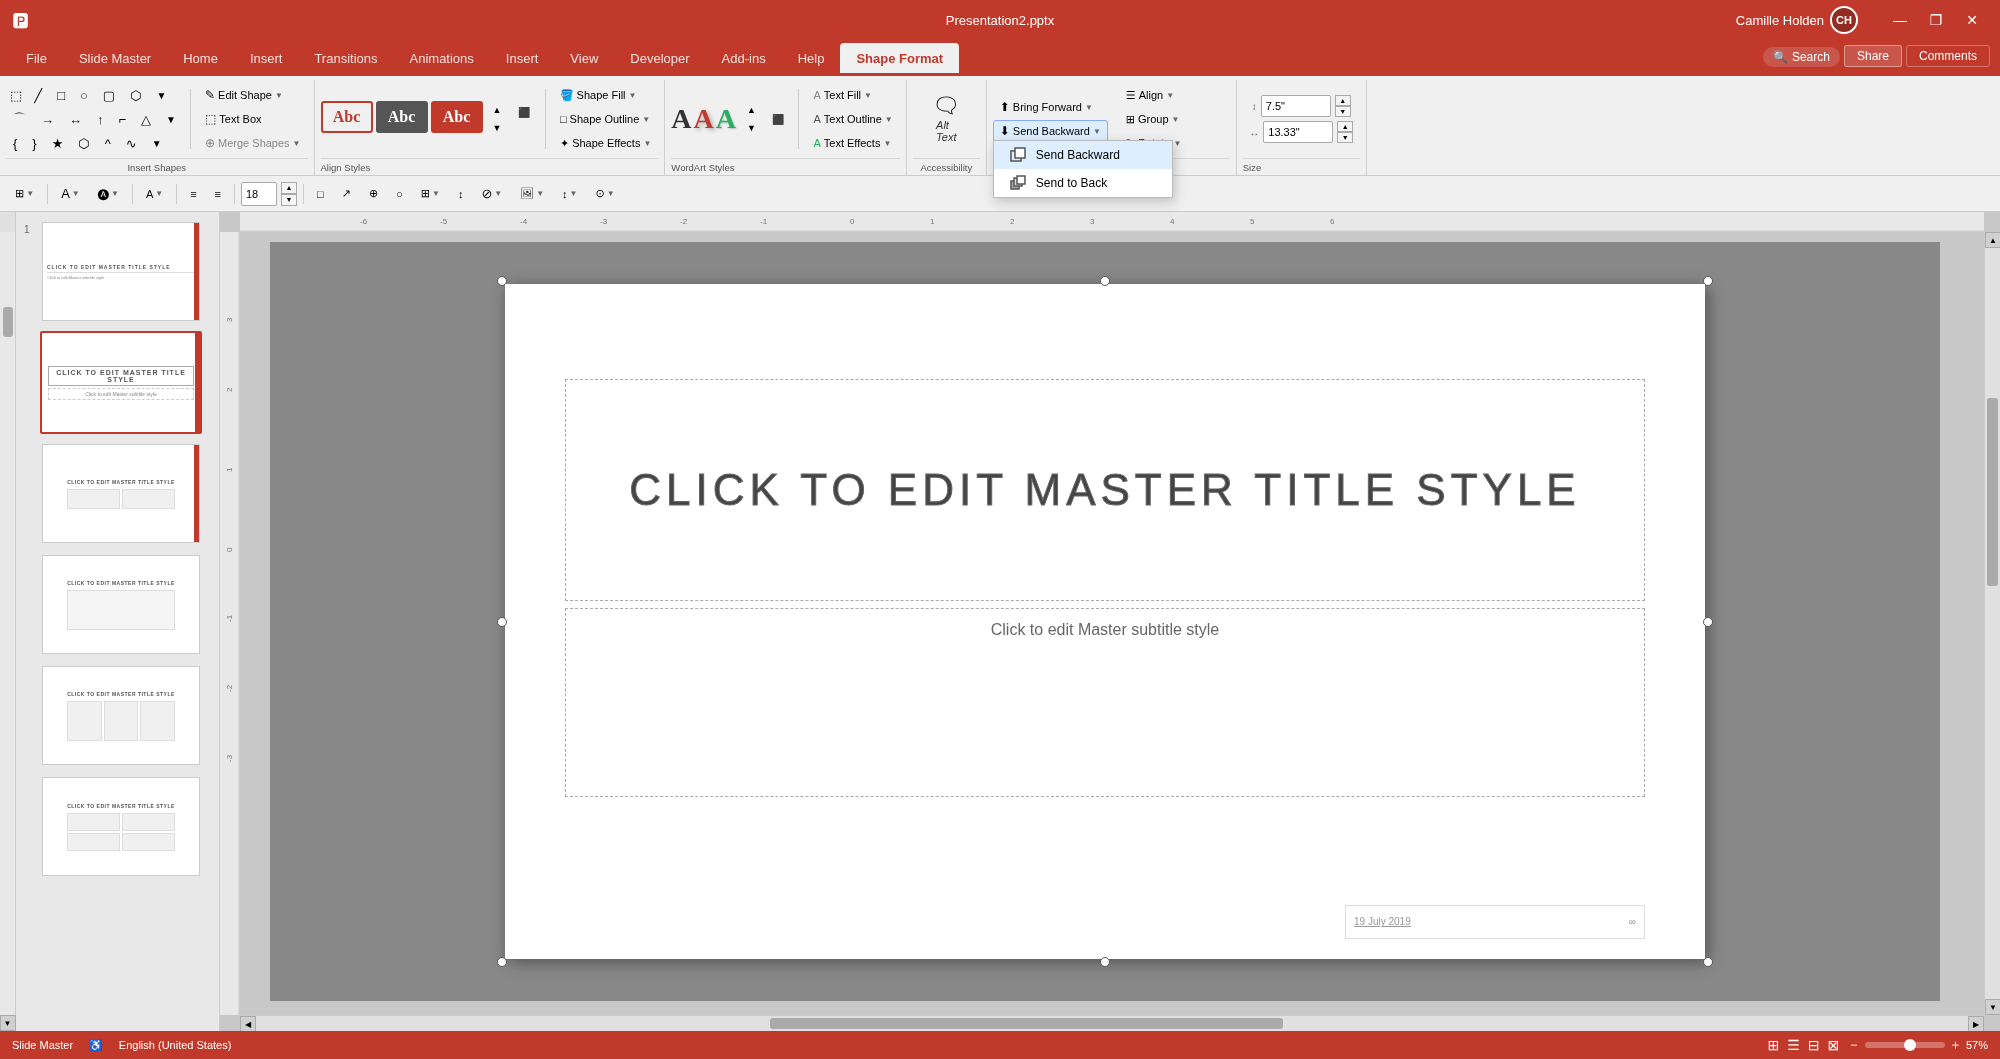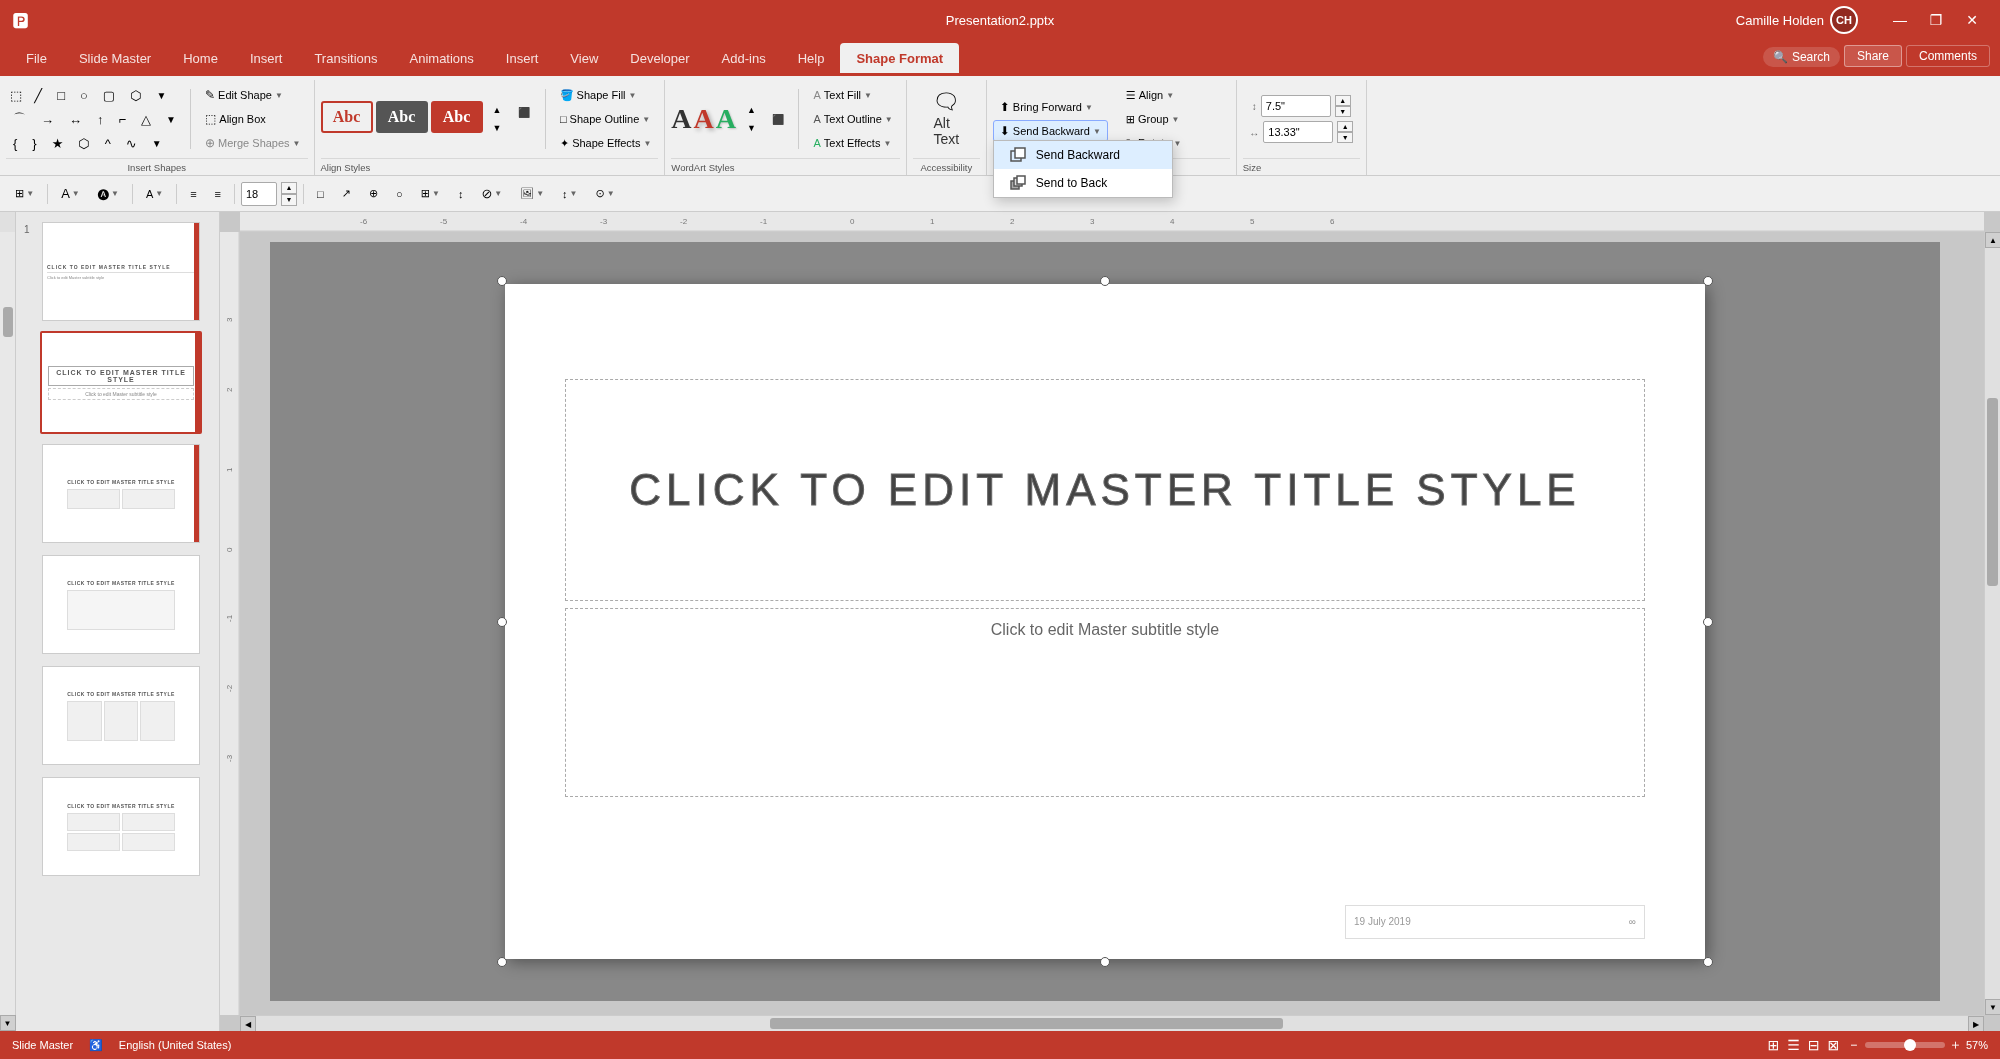--- a/index.html
+++ b/index.html
@@ -282,21 +282,21 @@
       padding: 3px 5px;
       cursor: pointer;
       border-radius: 3px;
       border: 1px solid transparent;
       min-width: 36px;
       height: 56px;
       justify-content: center;
       background: transparent;
     }
     .icon-symbol { font-size: 22px; line-height: 1; }
-    .icon-label { font-size: 14px; white-space: nowrap; color: #333; }
+    .icon-label { font-size: 11px; white-space: nowrap; color: #333; font-style: italic; }
     .small-btn {
       padding: 2px 6px;
       cursor: pointer;
       border-radius: 3px;
       border: 1px solid transparent;
       background: transparent;
       font-size: 11px;
       display: flex;
       align-items: center;
       gap: 3px;
@@ -394,21 +394,21 @@
         </div>
       </div>
       <div style="width:1px;height:60px;background:#ccc;margin:0 4px;"></div>
 
       <div style="display:flex;flex-direction:column;gap:2px;">
         <button class="small-btn">
           <span style="font-size:12px;">✎</span> Edit Shape <span class="dropdown-arrow">▼</span>
         </button>
         <button class="small-btn">
           <span style="font-size:12px;">⬚</span> 
-            <span>Align Box</span>
+            <span>Text Box</span>
         </button>
         <button class="small-btn" style="color:#888;">
           <span style="font-size:12px;">⊕</span> Merge Shapes <span class="dropdown-arrow">▼</span>
         </button>
       </div>
     </div>
     <div class="ribbon-section-label">Insert Shapes</div>
   </div>
 
   <div class="ribbon-section" style="min-width:200px;">
@@ -753,21 +753,21 @@
         </div>
 
         <div style="position:absolute;top:48%;left:5%;right:5%;height:28%;border:1px dashed #aaa;">
           <div style="padding:12px;text-align:center;">
             <span style="font-size:clamp(9px,1.2vw,16px);color:#666;">Click to edit Master subtitle style</span>
           </div>
         </div>
 
 
         <div style="position:absolute;bottom:3%;right:5%;width:25%;height:5%;border:1px solid #ddd;display:flex;align-items:center;justify-content:space-between;padding:0 8px;">
-          <span style="font-size:clamp(6px,0.8vw,10px);color:#999;">19 July 2019</span>
+          <span style="font-size:clamp(6px,0.8vw,10px);color:#999;text-decoration:underline;">19 July 2019</span>
           <span style="font-size:clamp(6px,0.8vw,10px);color:#999;">∞</span>
         </div>
       </div>
     </div>
 
     <div style="position:absolute;top:20px;right:0;width:16px;bottom:16px;background:#e0e0e0;border-left:1px solid #ccc;display:flex;flex-direction:column;">
       <button class="scroll-btn">▲</button>
       <div style="flex:1;position:relative;">
         <div style="position:absolute;top:20%;left:2px;width:11px;height:25%;background:#aaa;border-radius:3px;"></div>
       </div>

